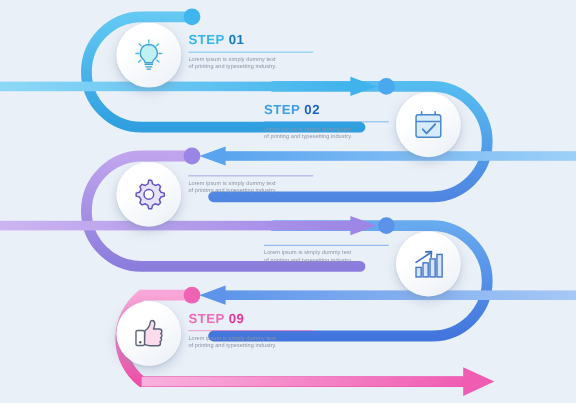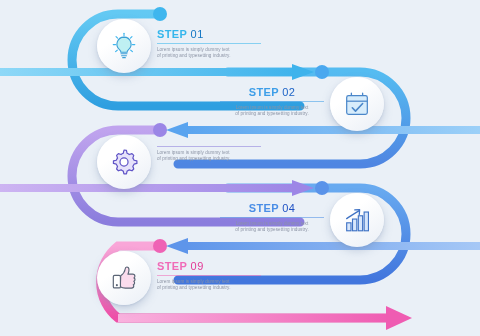--- a/index.html
+++ b/index.html
@@ -20,27 +20,27 @@
     display:flex;align-items:center;justify-content:center;
   }
   .bubble svg{display:block;}
 
   
   .txt{position:absolute;width:104px;}
   .txt .hd{
     font-size:11px;font-weight:bold;letter-spacing:.4px;
     line-height:13px;white-space:nowrap;
   }
-  .txt .hd .num{font-weight:normal;}
+  .txt .hd .num{font-weight:bold;}
   .txt .rule{height:1px;margin:2px 0 3px 0;opacity:.55;}
   .txt .bd{
     font-size:4.6px;line-height:6.4px;color:#8b93a4;letter-spacing:.07px;
   }
   .txt.left{text-align:left;}
-  .txt.right{text-align:center;}
+  .txt.right{text-align:left;}
 </style>
 </head>
 <body>
 
 <div id="stage">
 
   <svg id="svg" width="480" height="336" viewBox="0 0 480 336">
     <defs>
       <linearGradient id="g1" x1="0" y1="0" x2="0" y2="1">
         <stop offset="0%" stop-color="#63c9f3"></stop>
@@ -191,24 +191,20 @@
         <rect x="5" y="19" width="4.6" height="8.5" fill="#d7e6fb" stroke="#3f72c4" stroke-width="1.2"></rect>
         <rect x="11.2" y="15" width="4.6" height="12.5" fill="#d7e6fb" stroke="#3f72c4" stroke-width="1.2"></rect>
         <rect x="17.4" y="11.5" width="4.6" height="16" fill="#d7e6fb" stroke="#3f72c4" stroke-width="1.2"></rect>
         <rect x="23.6" y="7.5" width="4.6" height="20" fill="#d7e6fb" stroke="#3f72c4" stroke-width="1.2"></rect>
         <path d="M5,14.5 C9,12 13,9 18,6.2" fill="none" stroke="#3f72c4" stroke-width="1.4" stroke-linecap="round"></path>
         <path d="M13.6,5.2 L18.8,5.0 L18.4,10.2" fill="none" stroke="#3f72c4" stroke-width="1.4" stroke-linecap="round" stroke-linejoin="round"></path>
       </svg>
     </span>
   </div>
   <div class="txt right" style="left:220px;top:202px;">
-    <div class="hd">
-      <span style="color:#4a8ee6">STEP</span>
-      <span class="num" style="color:#2052c4">04</span>
-    </div>
     <div class="rule" style="background:#4a8ee6"></div>
     <div class="bd">
       <div>Lorem ipsum is simply dummy text</div>
       <div>of printing and typesetting industry.</div>
     </div>
   </div>
 
   <div class="bubble" style="left:97px;top:251px;">
     <span>
       <svg width="30" height="30" viewBox="0 0 32 32">

